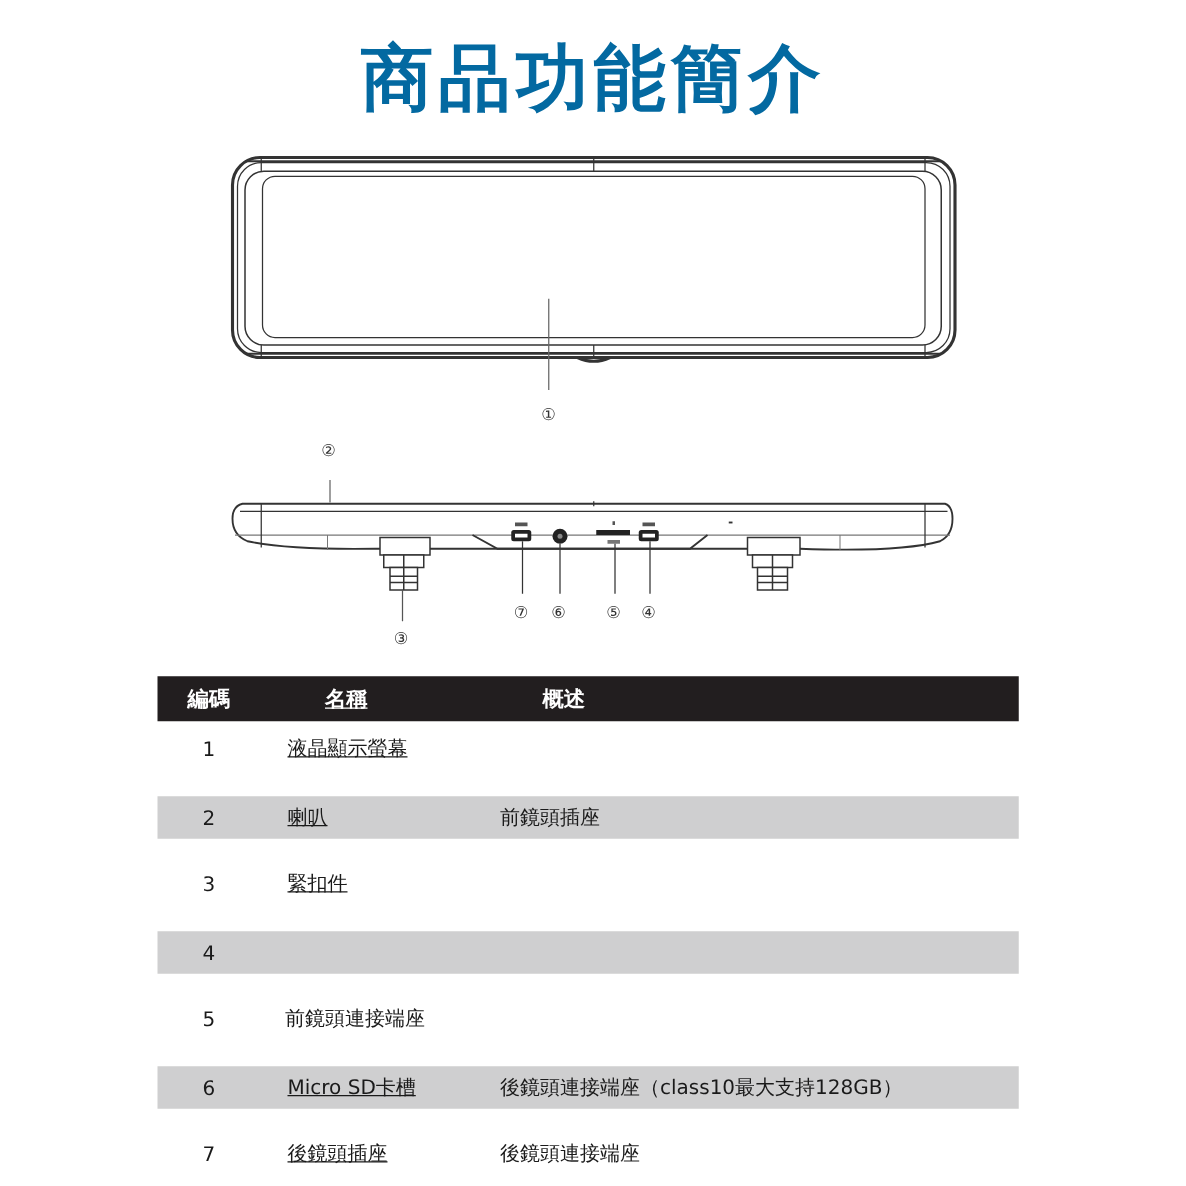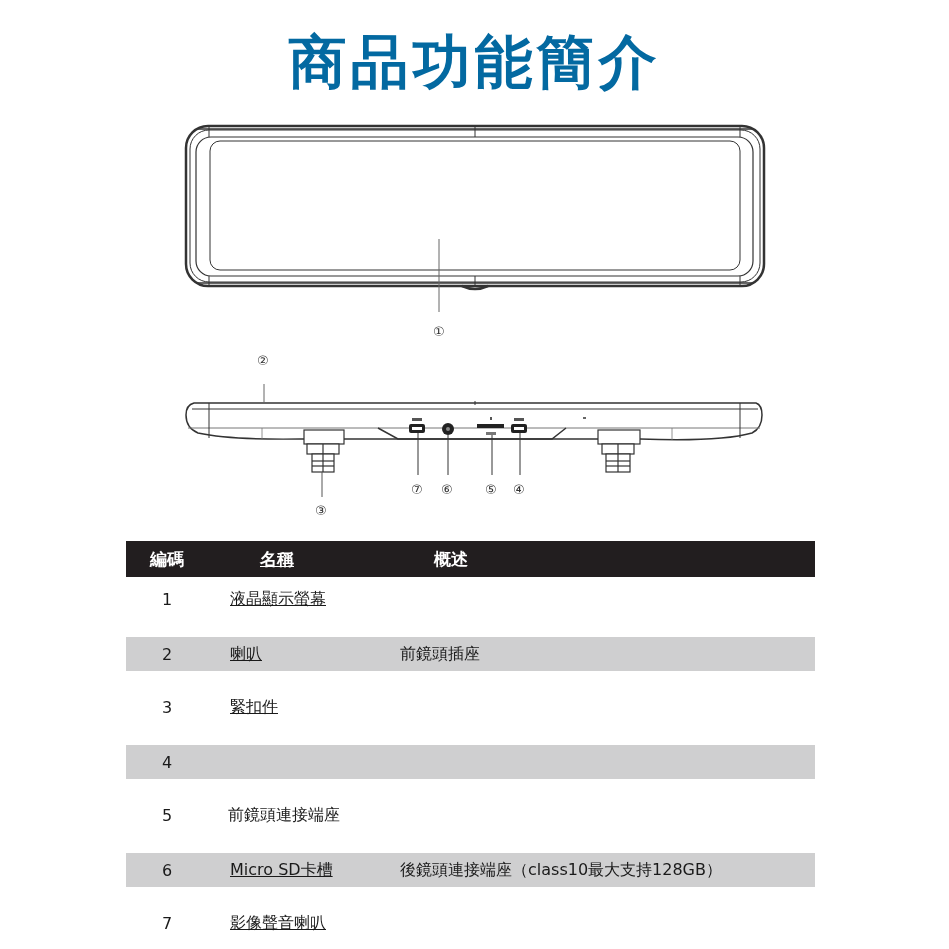--- a/index.html
+++ b/index.html
@@ -157,16 +157,17 @@
   <div class="row body shade">
     <div class="cell-inner">
       <span class="c-no">6</span>
       <span class="c-name">Micro SD卡槽</span>
       <span class="c-desc">後鏡頭連接端座（class10最大支持128GB）</span>
     </div>
   </div>
   <div class="row body">
     <div class="cell-inner">
       <span class="c-no">7</span>
-      <span class="c-name">影像聲音喇叭</span>
+      <span class="c-name">後鏡頭插座</span>
+      <span class="c-desc">後鏡頭連接端座</span>
     </div>
   </div>
 </div>
 
 </body></html>

